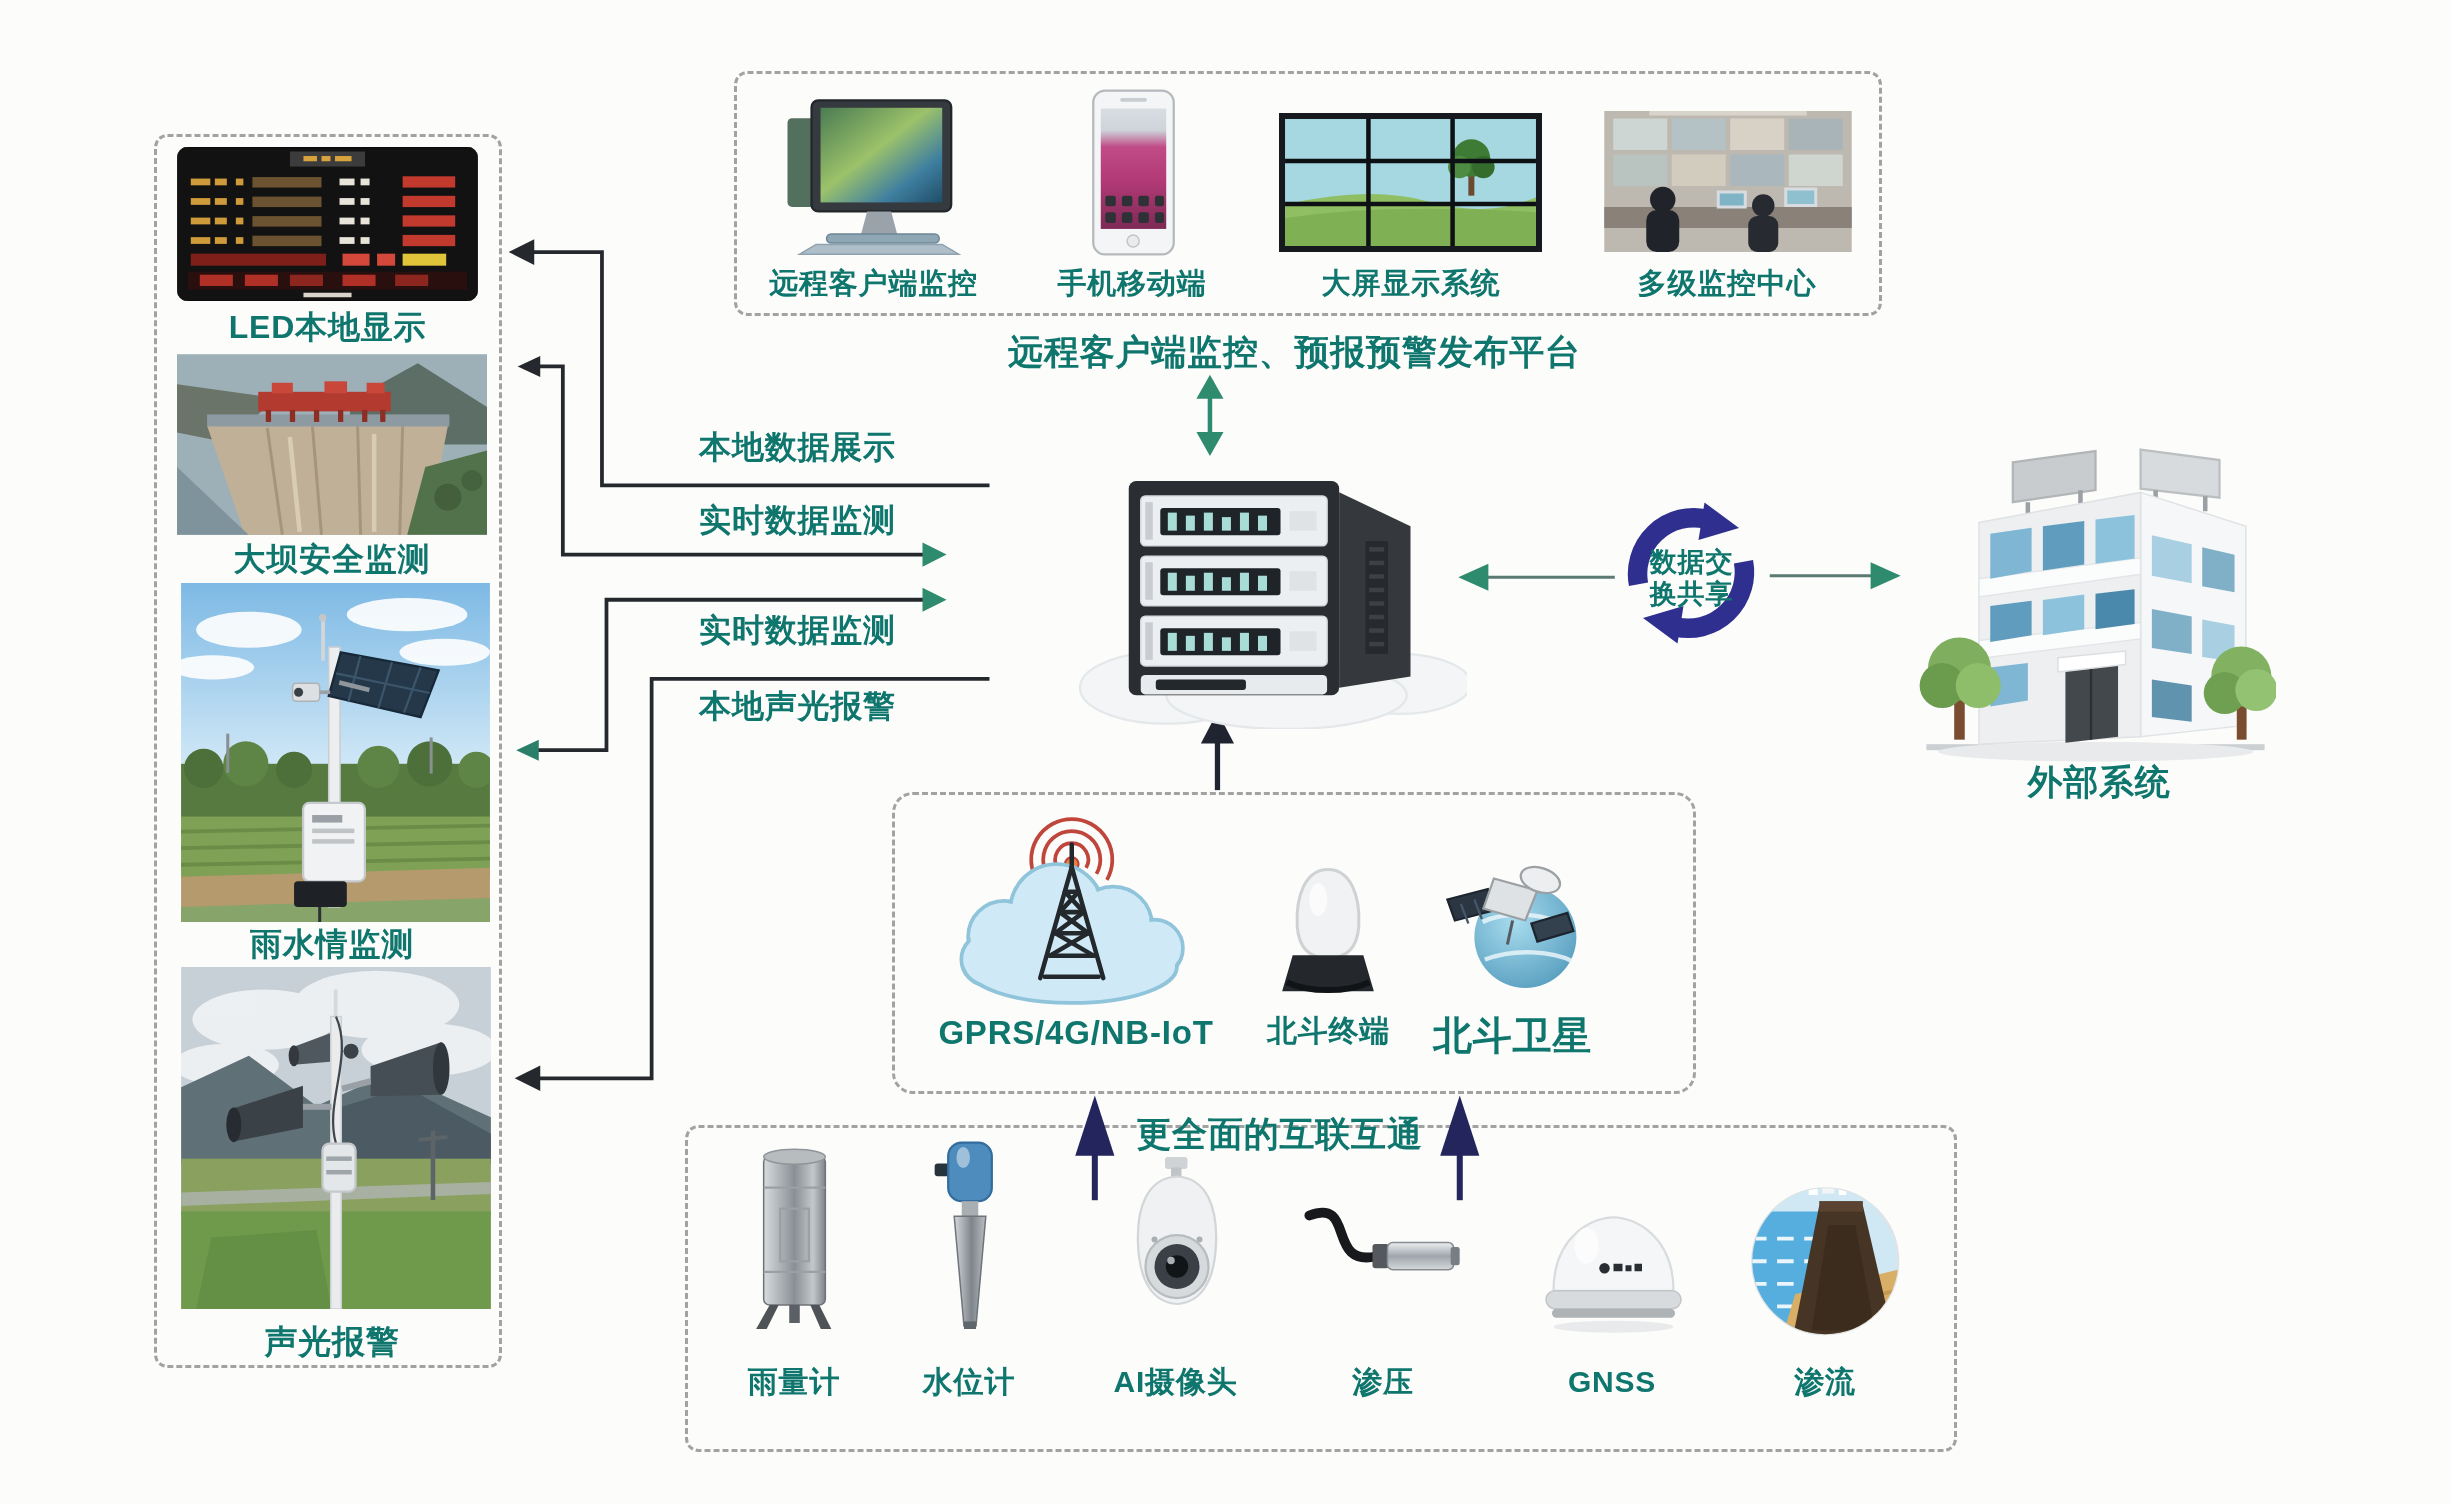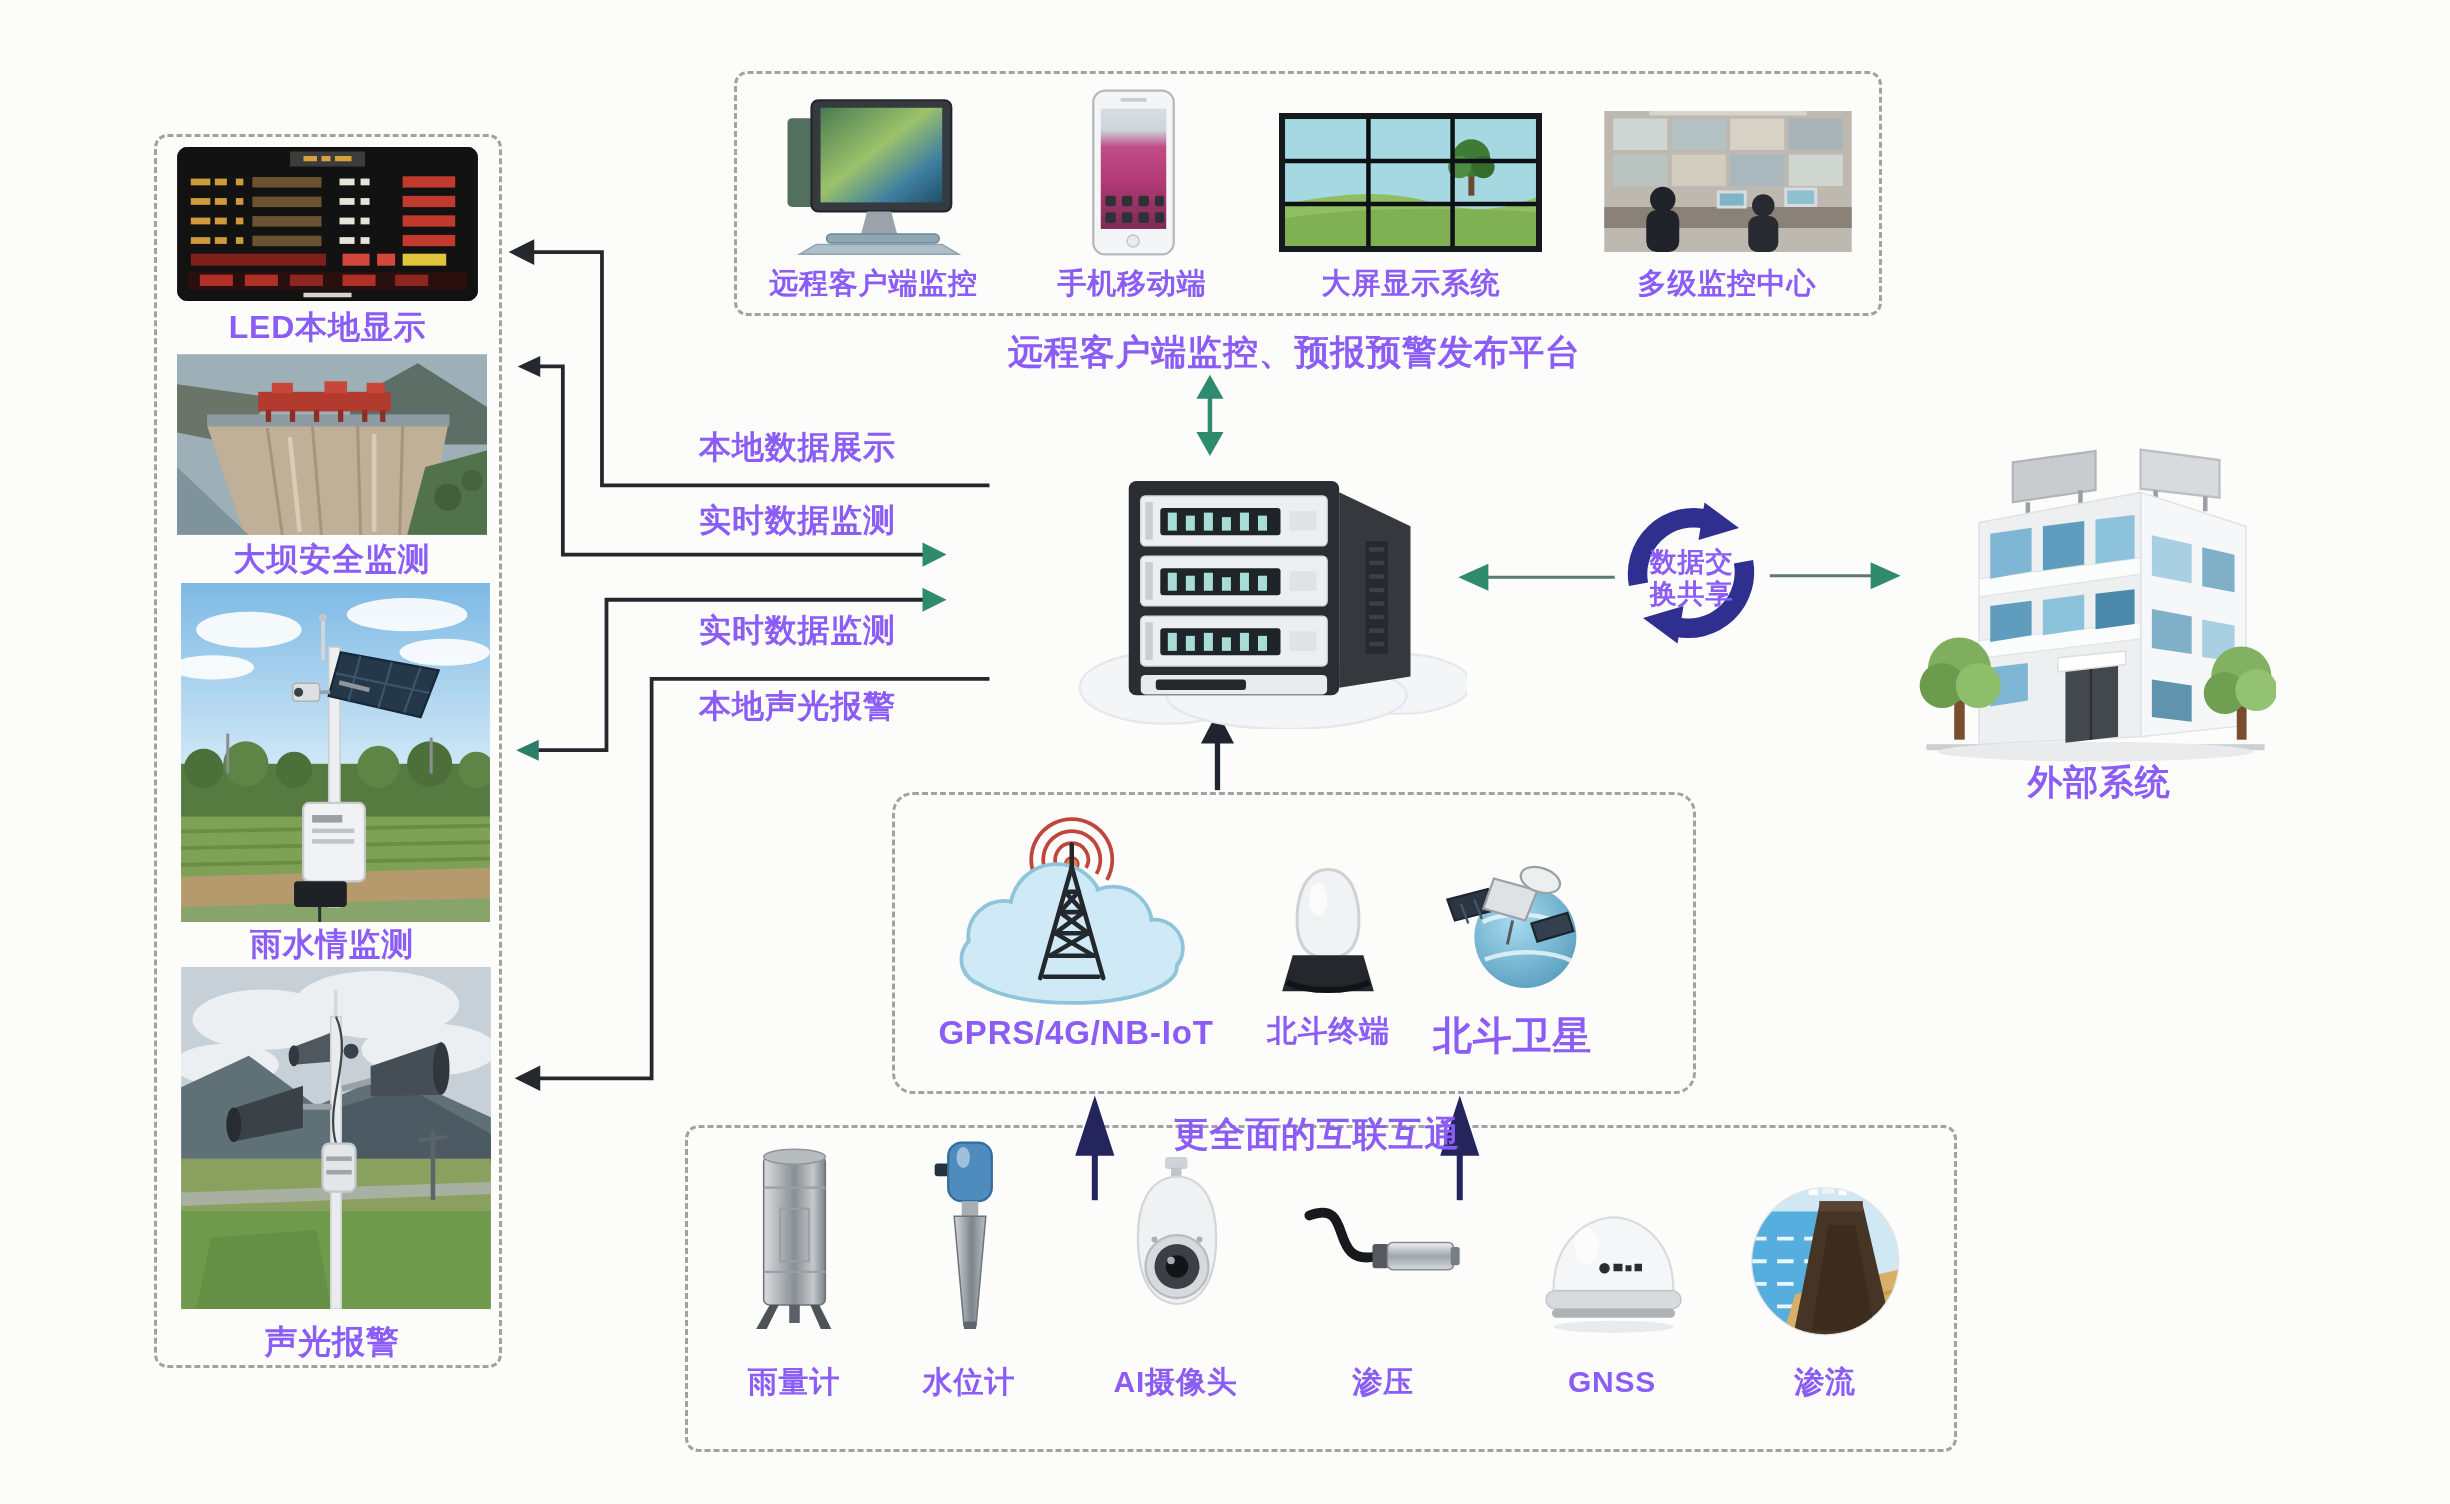--- a/index.html
+++ b/index.html
@@ -1,21 +1,21 @@
 <!DOCTYPE html>
 <html style="font-size:12px"><head>
 <meta charset="utf-8">
 <style>
   html,body{margin:0;padding:0;background:#ffffff;}
   *{box-sizing:border-box;}
   #stage{position:relative;width:2450px;height:1505px;background:#fcfcfb;overflow:hidden;
          font-family:"Liberation Sans","DejaVu Sans",sans-serif;color:#1b1b1b;}
   .abs{position:absolute;}
   .dashbox{position:absolute;border:3px dashed #a2a2a2;border-radius:13.5px;background:transparent;}
-  .lbl{position:absolute;text-align:center;font-weight:600;color:#8b5cf6;letter-spacing:0.8px;line-height:1.25;}
+  .lbl{position:absolute;text-align:center;font-weight:600;color:#0f766e;letter-spacing:0.8px;line-height:1.25;}
   .big{font-weight:800;}
   svg{display:block;}
 </style>
 </head>
 <body>
 
 <div id="stage">
 
   <div class="dashbox" style="left:154px;top:134px;width:348px;height:1234px;"></div>
   <div class="dashbox" style="left:734px;top:71px;width:1148px;height:245px;"></div>
@@ -515,21 +515,21 @@
     </g>
     <polygon points="8,70 62,56 72,84 18,98" fill="#2c3642" stroke="#1c242e" stroke-width="3"></polygon>
     <path d="M 26 76 L 36 102 M 44 70 L 54 96" stroke="#46566a" stroke-width="3"></path>
     <polygon points="120,102 168,88 176,112 128,126" fill="#33404e" stroke="#1c242e" stroke-width="3"></polygon>
     <polygon points="70,42 128,58 112,98 56,82" fill="#dfe2e4" stroke="#9aa0a4" stroke-width="3"></polygon>
     <ellipse cx="132" cy="44" rx="27" ry="16" fill="#eceeef" stroke="#9aa0a4" stroke-width="3" transform="rotate(18 132 44)"></ellipse>
     <path d="M 95 98 L 88 130" stroke="#555b61" stroke-width="4"></path>
   </svg>
   <div class="lbl" style="left:1426px;width:173px;top:1012px;font-size:39px;">北斗卫星</div>
 
-  <div class="lbl big" style="left:1099px;width:361px;top:1112px;font-size:35px;text-align:right;">更全面的互联互通</div>
+  <div class="lbl big" style="left:1099px;width:361px;top:1112px;font-size:35px;">更全面的互联互通</div>
 
   <svg class="abs" style="left:750px;top:1144px;" width="89" height="188" viewBox="0 0 118 250">
     <defs>
       <linearGradient id="met1" x1="0" y1="0" x2="1" y2="0">
           <stop offset="0" stop-color="#d9dcdf"></stop>
           <stop offset="0.5" stop-color="#898f94"></stop>
           <stop offset="0.8" stop-color="#c4c8cb"></stop>
           <stop offset="1" stop-color="#7e848a"></stop>
         </linearGradient>
     </defs>

